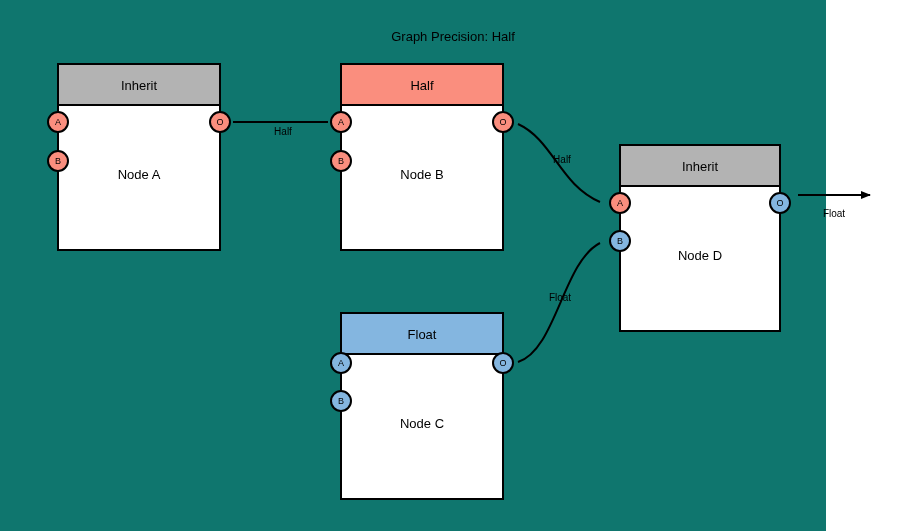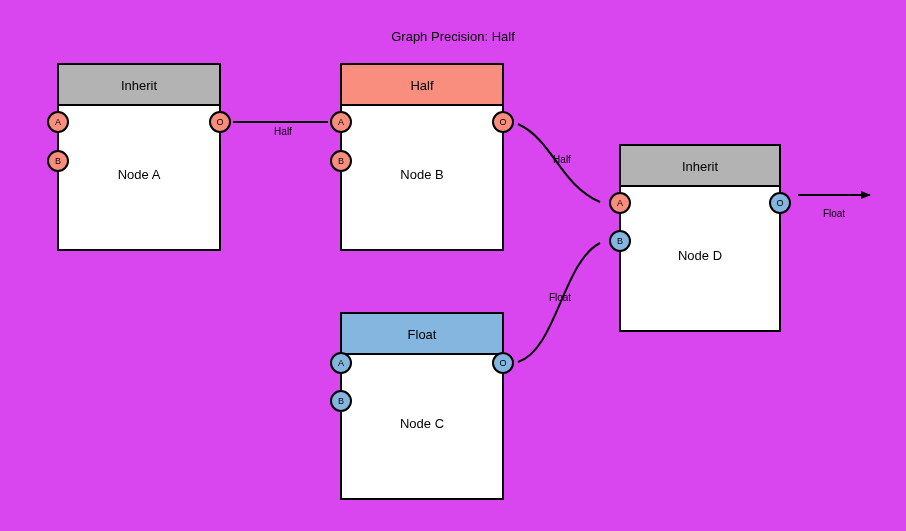--- a/index.html
+++ b/index.html
@@ -8,23 +8,23 @@
     background: #ffffff;
   }
   body {
     width: 906px;
     height: 531px;
     overflow: hidden;
     font-family: "Liberation Sans", sans-serif;
   }
   #canvas {
     position: relative;
-    width: 906px;
+    width: 826px;
     height: 531px;
-    background: #d946ef;
+    background: #0f766e;
   }
   #graph-svg {
     position: absolute;
     top: 0;
     left: 0;
     width: 906px;
     height: 531px;
   }
   .graph-title {
     font-size: 13px;

